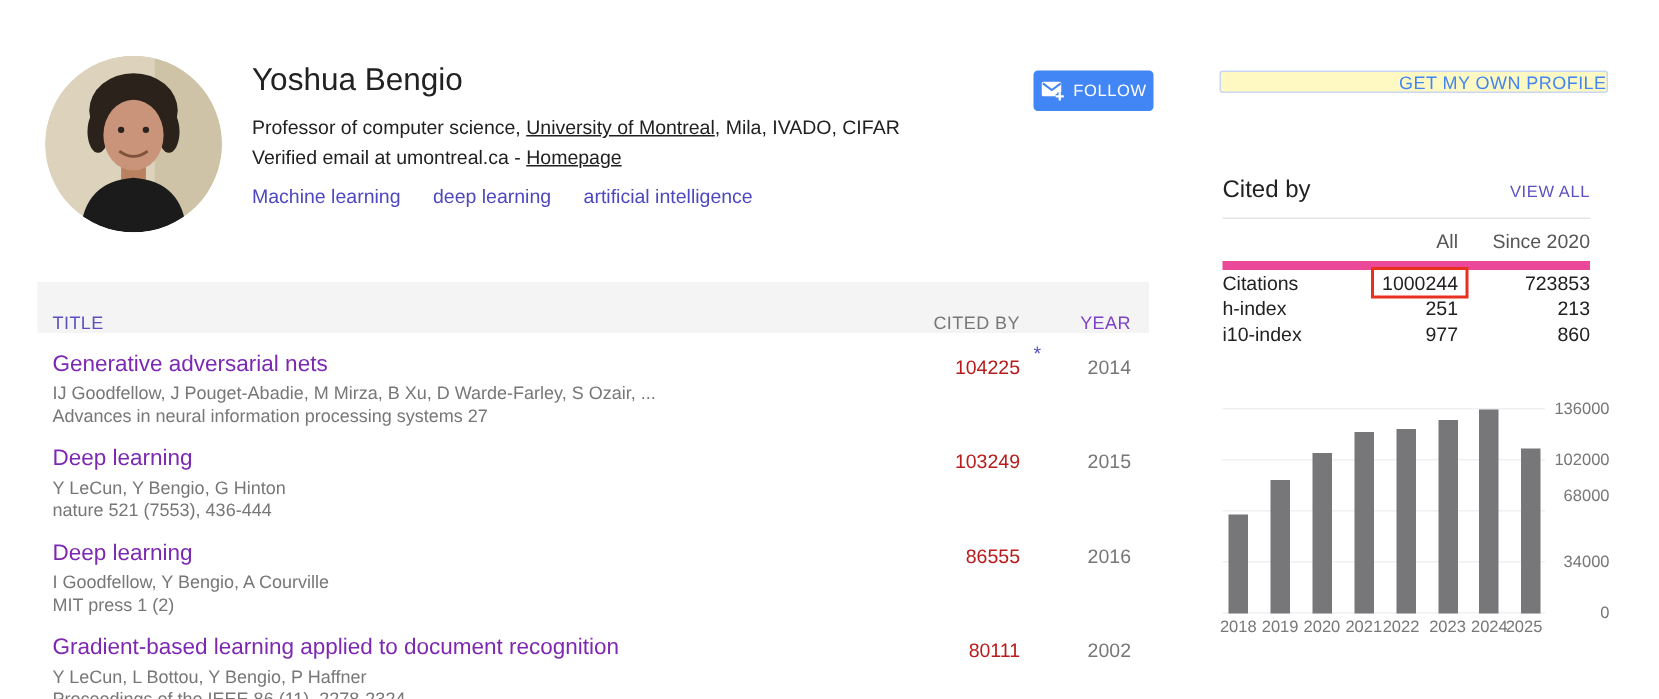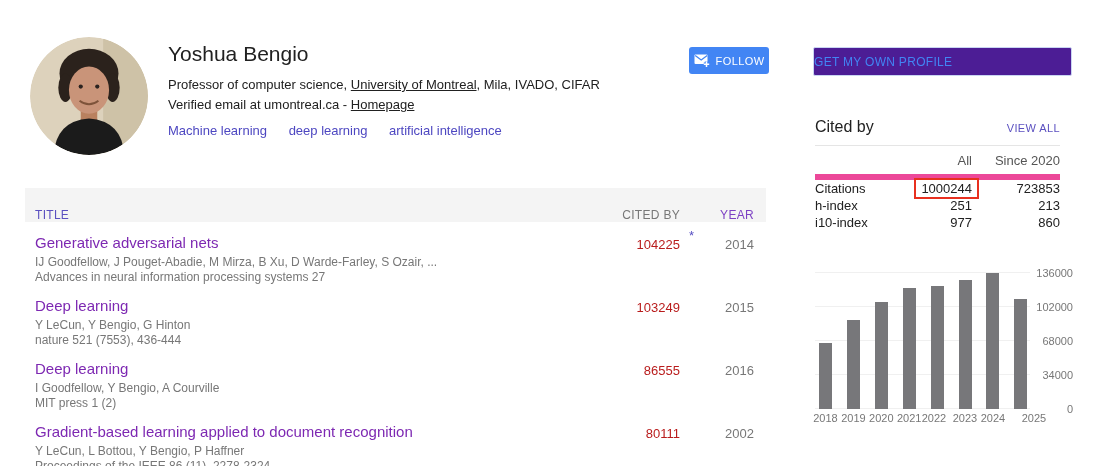--- a/index.html
+++ b/index.html
@@ -14,22 +14,22 @@
   .aff{font-size:13px;color:#212121;margin-top:10px;line-height:18px;}
   .aff a{color:#212121;text-decoration:underline;}
   .email{font-size:13px;color:#212121;margin-top:2px;line-height:18px;}
   .email a{color:#212121;text-decoration:underline;}
   .interests{margin-top:8px;font-size:13px;line-height:17px;}
   .interests a{color:#4d47c1;margin-right:18px;}
 
   .follow-btn{position:absolute;left:689px;top:47px;width:80px;height:27px;background:#4285f4;
       border-radius:3px;display:flex;align-items:center;justify-content:center;gap:6px;
       color:#fff;font-size:11px;letter-spacing:.4px;cursor:pointer;border:none;}
-  .gmop-btn{position:absolute;left:813px;top:47px;width:259px;height:29px;background:#4c1d95;
-      border:1px solid #c9d5f2;border-radius:2px;display:flex;align-items:center;justify-content:flex-start;
+  .gmop-btn{position:absolute;left:813px;top:47px;width:259px;height:15px;background:#fef9c3;
+      border:1px solid #c9d5f2;border-radius:2px;display:flex;align-items:center;justify-content:flex-end;
       color:#4285f4;font-size:12px;letter-spacing:.3px;cursor:pointer;box-sizing:border-box;}
 
   
   .pub-table{position:absolute;left:25px;top:188px;width:741px;}
   .pub-header{display:flex;background:#f4f4f4;height:34px;align-items:flex-end;font-size:12px;}
   .col-title{flex:1;padding-left:10px;color:#5b50c0;letter-spacing:.3px;}
   .col-cited-h{width:100px;text-align:right;padding-right:16px;color:#777;box-sizing:border-box;letter-spacing:.3px;}
   .col-year-h{width:70px;text-align:right;padding-right:12px;color:#7d41c4;box-sizing:border-box;letter-spacing:.3px;}
   .pub-row{display:flex;margin-top:12px;}
   .pub-main{flex:1;padding-left:10px;min-width:0;}
@@ -202,36 +202,36 @@
       <span class="m-col2">860</span>
     </div>
   </div>
 
   <div class="chart">
       <div class="gridline" style="bottom: 0px;"></div>
       <div class="y-label" style="bottom: -6px;">0</div>
       <div class="gridline" style="bottom: 34px;"></div>
       <div class="y-label" style="bottom: 28px;">34000</div>
       <div class="gridline" style="bottom: 68px;"></div>
-      <div class="y-label" style="bottom: 62px;">68000</div>
+      <div class="y-label" style="bottom: 72px;">68000</div>
       <div class="gridline" style="bottom: 102px;"></div>
       <div class="y-label" style="bottom: 96px;">102000</div>
       <div class="gridline" style="bottom: 136px;"></div>
       <div class="y-label" style="bottom: 130px;">136000</div>
       <div class="bar" style="left: 4px; height: 66px; background: rgb(119, 119, 122);"></div>
       <div class="x-label" style="left: -4.5px;">2018</div>
       <div class="bar" style="left: 31.9px; height: 89px; background: rgb(119, 119, 122);"></div>
       <div class="x-label" style="left: 23.4px;">2019</div>
       <div class="bar" style="left: 59.8px; height: 107px; background: rgb(119, 119, 122);"></div>
       <div class="x-label" style="left: 51.3px;">2020</div>
       <div class="bar" style="left: 87.7px; height: 121px; background: rgb(119, 119, 122);"></div>
       <div class="x-label" style="left: 79.2px;">2021</div>
       <div class="bar" style="left: 115.6px; height: 123px; background: rgb(119, 119, 122);"></div>
       <div class="x-label" style="left: 104px;">2022</div>
       <div class="bar" style="left: 143.5px; height: 129px; background: rgb(119, 119, 122);"></div>
       <div class="x-label" style="left: 135px;">2023</div>
       <div class="bar" style="left: 171.4px; height: 136px; background: rgb(119, 119, 122);"></div>
       <div class="x-label" style="left: 162.9px;">2024</div>
       <div class="bar" style="left: 199.3px; height: 110px; background: rgb(119, 119, 122);"></div>
-      <div class="x-label" style="left: 204px;">2025</div>
+      <div class="x-label" style="left: 186px;">2025</div>
     </div>
 
 </div>
 
 </body></html>

